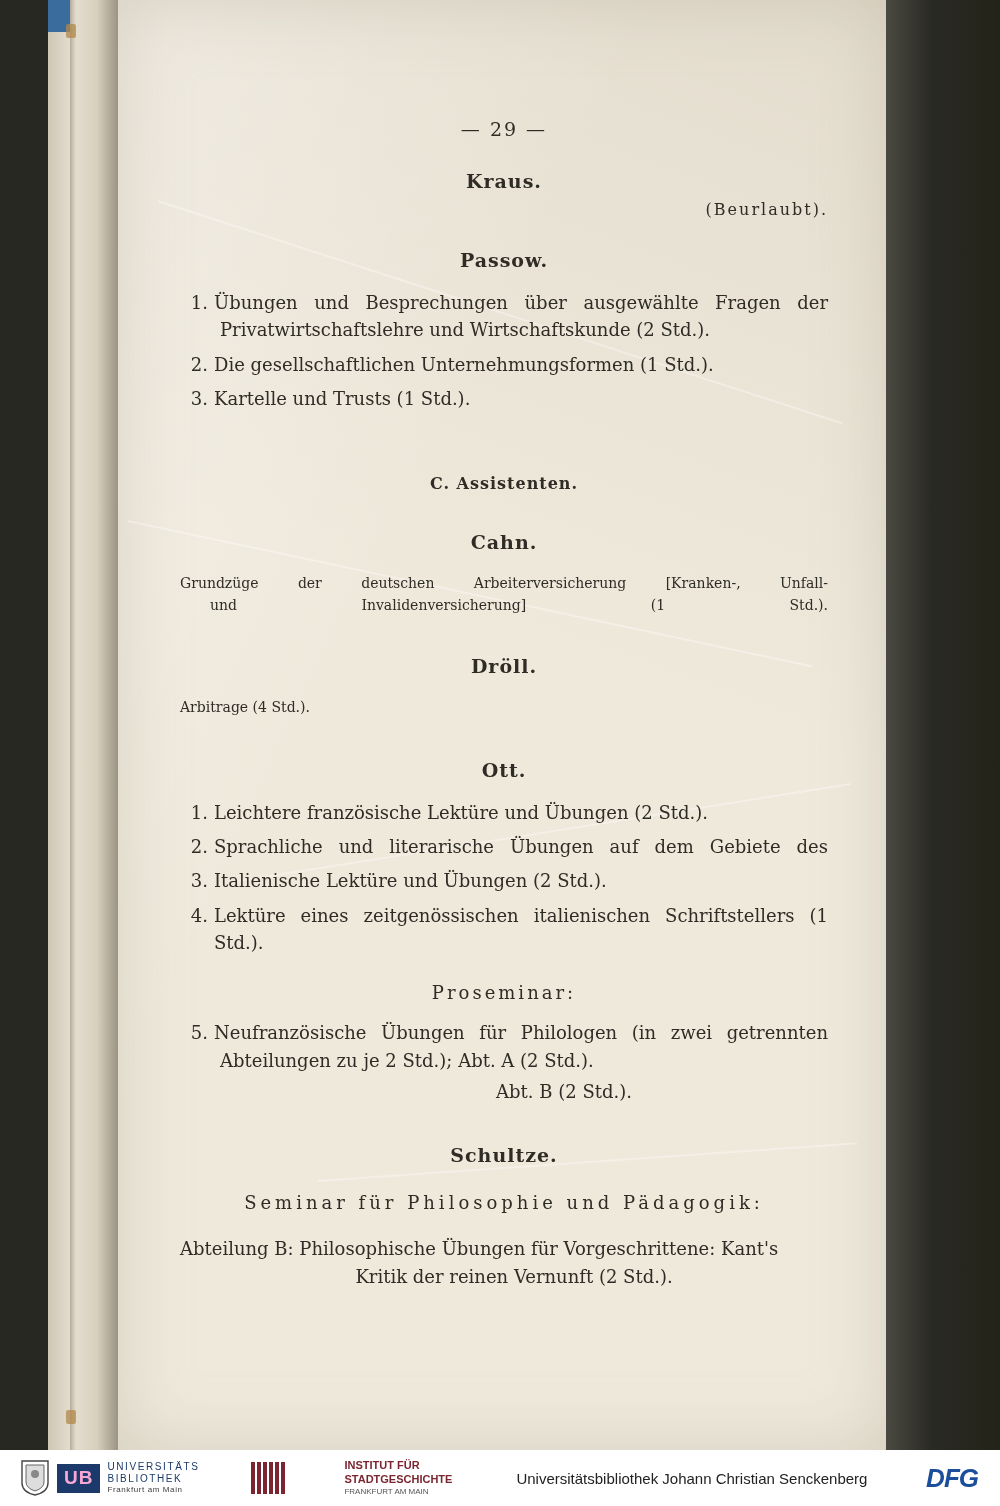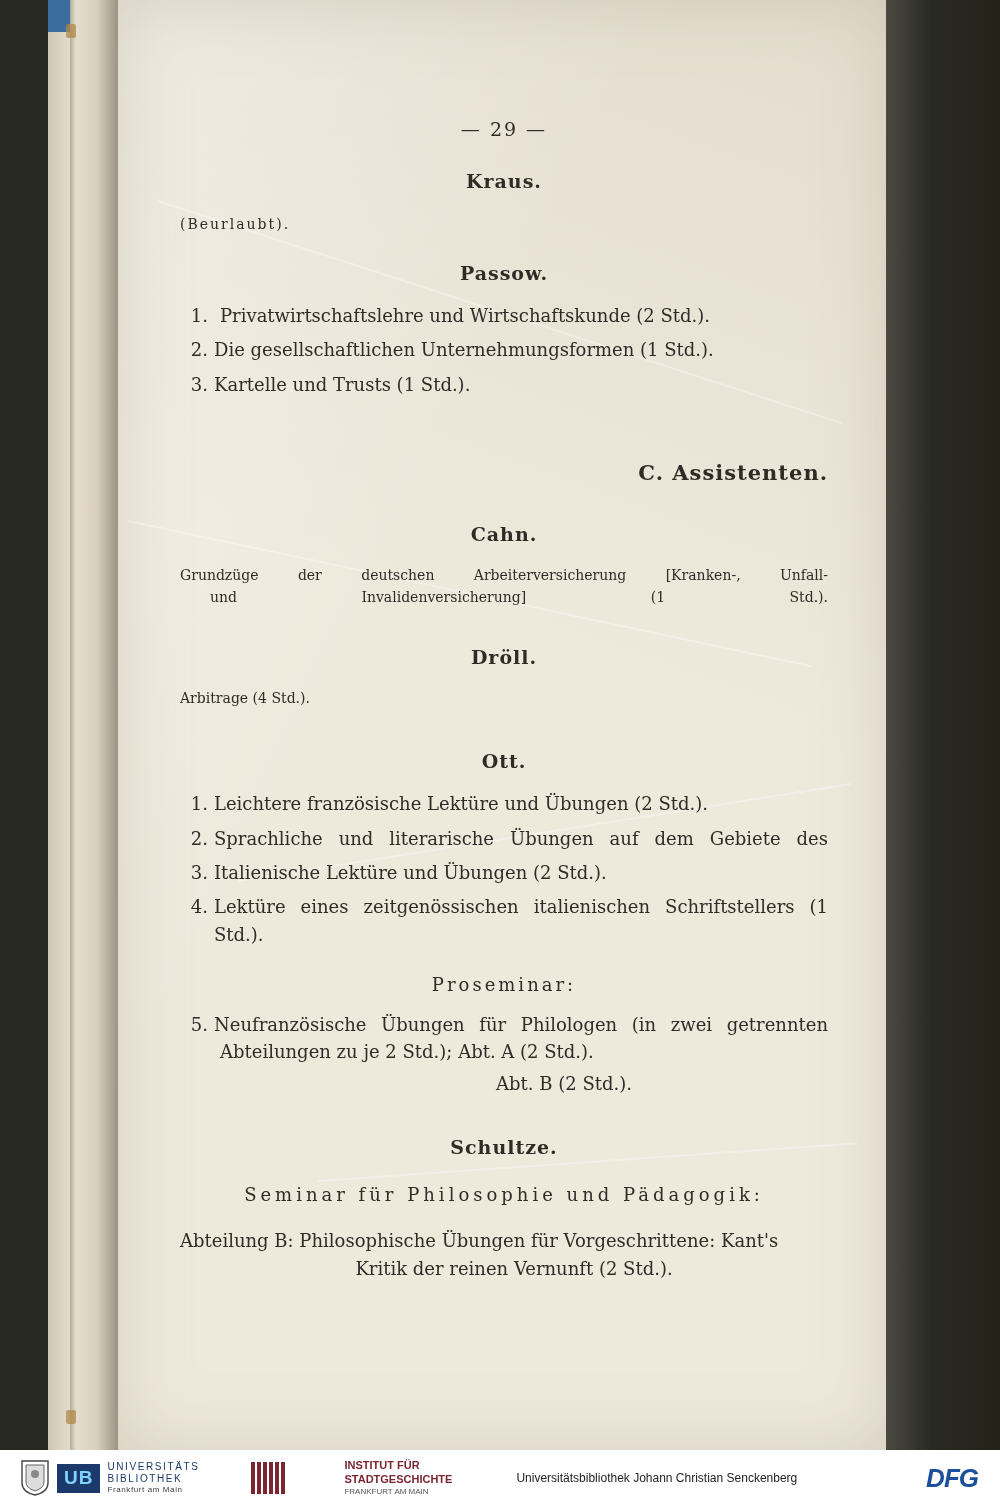--- a/index.html
+++ b/index.html
@@ -114,29 +114,29 @@
 
   h2.person {
     text-align: center;
     font-size: 19px;
     font-weight: bold;
     letter-spacing: 1px;
     margin: 30px 0 4px 0;
   }
 
   .sub-centered {
-    text-align: left;
-    font-size: 14px;
+    text-align: right;
+    font-size: 16px;
     letter-spacing: 2px;
-    margin: 24px 0 0 0;
+    margin: 8px 0 0 0;
   }
 
   h2.section {
-    text-align: right;
-    font-size: 21px;
+    text-align: center;
+    font-size: 16px;
     font-weight: bold;
     letter-spacing: 1px;
     margin: 62px 0 0 0;
   }
 
   ol.items {
     list-style: none;
     margin: 18px 0 0 0;
     padding: 0;
     font-size: 18px;
@@ -215,21 +215,21 @@
     display: flex;
     align-items: center;
     margin-left: 18px;
   }
   .ub-crest {
     width: 34px; height: 38px;
     margin-right: 5px;
   }
   .ub-box {
     background: #1b3a6b;
-    color: #7dd3fc;
+    color: #f9a8d4;
     font-family: "Liberation Sans", sans-serif;
     font-weight: bold;
     font-size: 19px;
     padding: 3px 7px 4px 7px;
     letter-spacing: 1px;
     margin-right: 7px;
   }
   .ub-text {
     font-family: "Liberation Sans", sans-serif;
     font-size: 10px;
@@ -254,21 +254,21 @@
     font-family: "Liberation Sans", sans-serif;
     color: #7a2530;
     font-weight: bold;
     font-size: 11px;
     line-height: 1.25;
   }
   .isg-text .t3 { font-weight: normal; font-size: 8px; color: #555; }
 
   .footer-center {
     font-family: "Liberation Sans", sans-serif;
-    font-size: 12px;
+    font-size: 15px;
     color: #222;
     margin-left: 64px;
   }
   .dfg {
     margin-left: auto;
     margin-right: 22px;
     font-family: "Liberation Sans", sans-serif;
     font-weight: bold;
     font-style: italic;
     font-size: 26px;
@@ -297,20 +297,21 @@
 
       <div class="pagenum">—  29  —</div>
 
       <h2 class="person fraktur">Kraus.</h2>
       <p class="sub-centered">(Beurlaubt).</p>
 
       <h2 class="person fraktur">Passow.</h2>
       <ol class="items">
         <li class="justify">
           <span class="num">1.</span>
+          <span class="body">Übungen  und  Besprechungen  über  ausgewählte  Fragen  der</span>
           <span class="cont">Privatwirtschaftslehre und Wirtschaftskunde (2 Std.).</span>
         </li>
         <li>
           <span class="num">2.</span>
           <span class="body">Die gesellschaftlichen Unternehmungsformen (1 Std.).</span>
         </li>
         <li>
           <span class="num">3.</span>
           <span class="body">Kartelle und Trusts (1 Std.).</span>
         </li>

